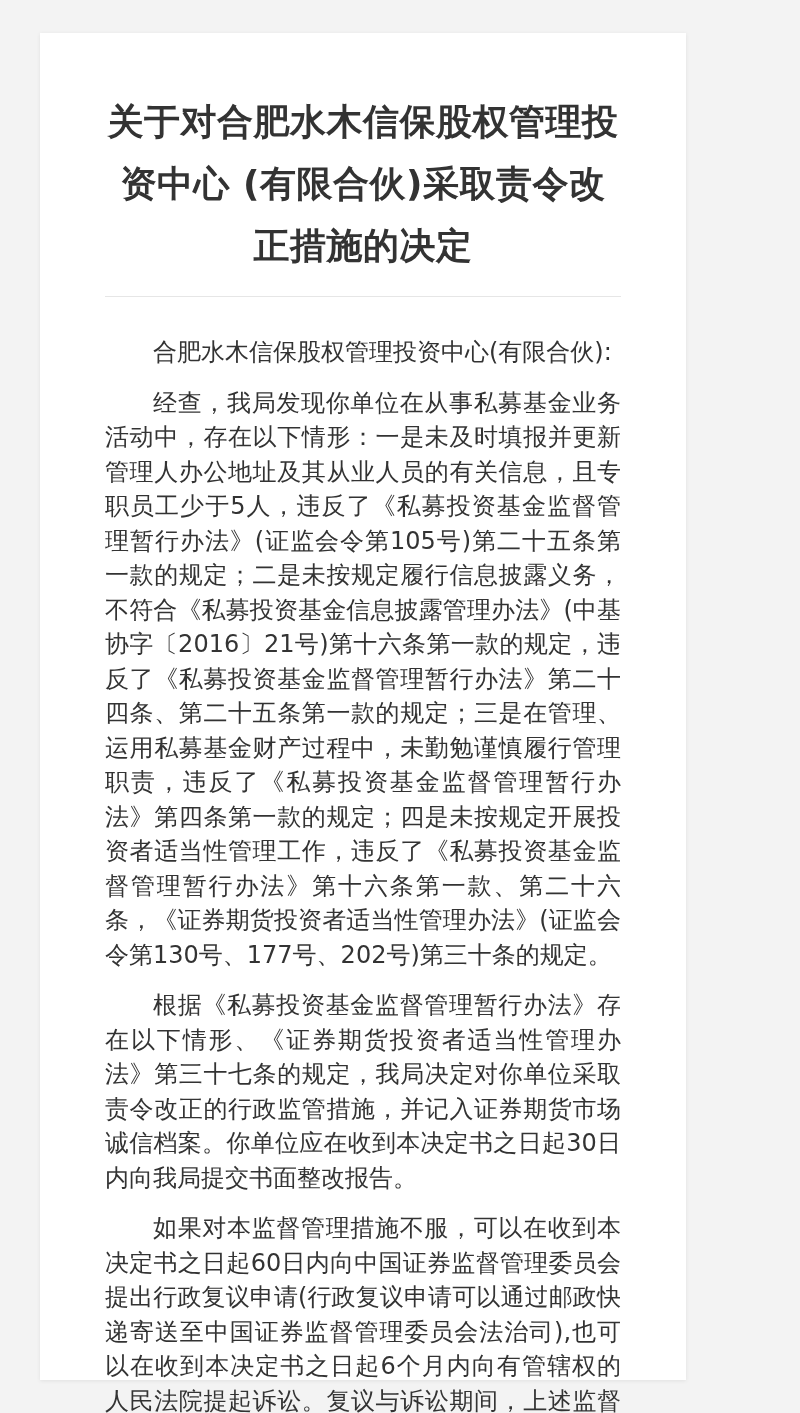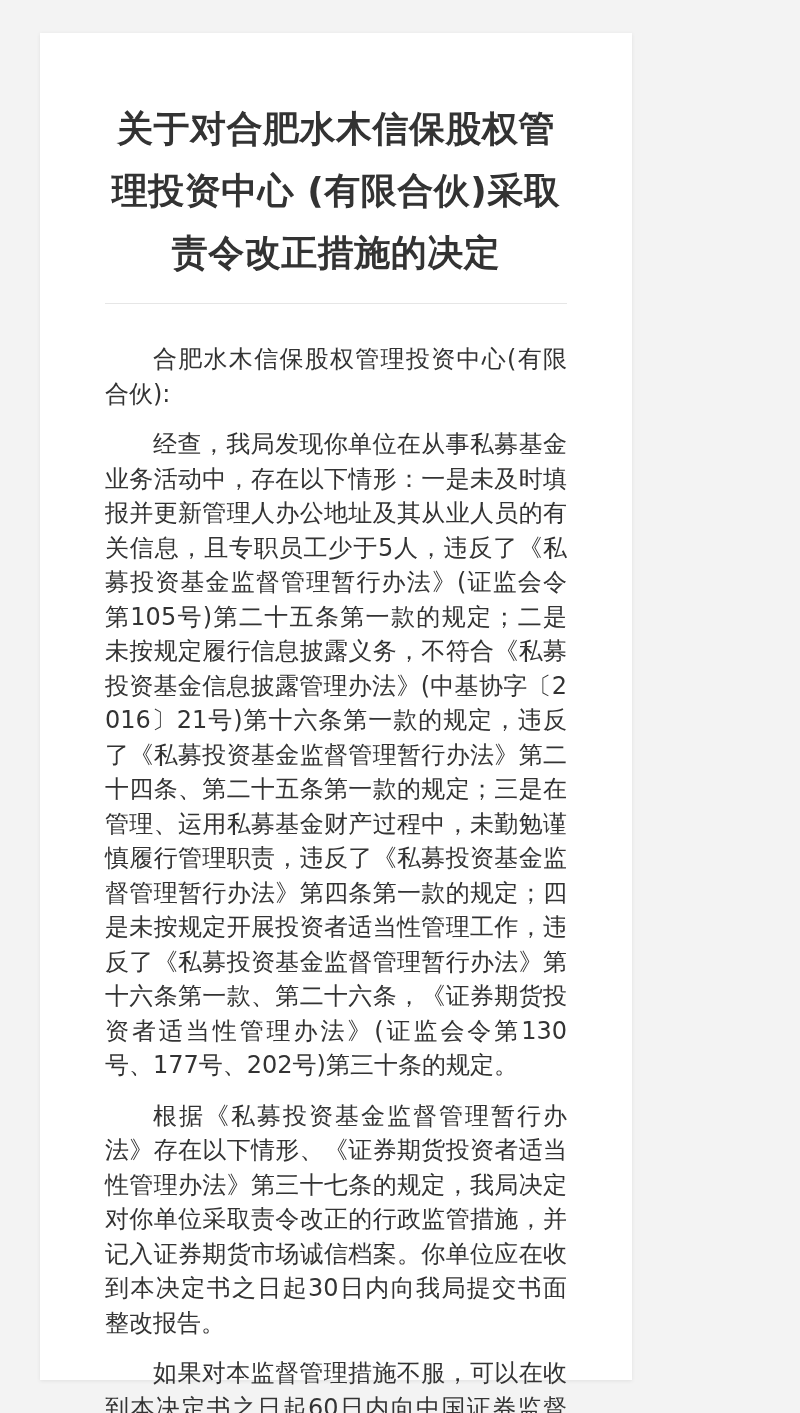--- a/index.html
+++ b/index.html
@@ -11,26 +11,26 @@
       width: 800px;
       height: 1413px;
       position: relative;
       font-family: "DejaVu Sans", "Liberation Sans", sans-serif;
       color: #333333;
     }
     .card {
       position: absolute;
       left: 40px;
       top: 33px;
-      width: 592px;
+      width: 646px;
       height: 1347px;
       background: #ffffff;
       box-shadow: 0 1px 4px rgba(0,0,0,0.08);
       box-sizing: border-box;
-      padding: 7px 65px;
+      padding: 0 65px;
     }
     .title {
       margin: 58px 0 0 0;
       font-size: 36px;
       line-height: 62px;
       font-weight: bold;
       text-align: center;
       color: #333333;
       letter-spacing: 0.5px;
     }

